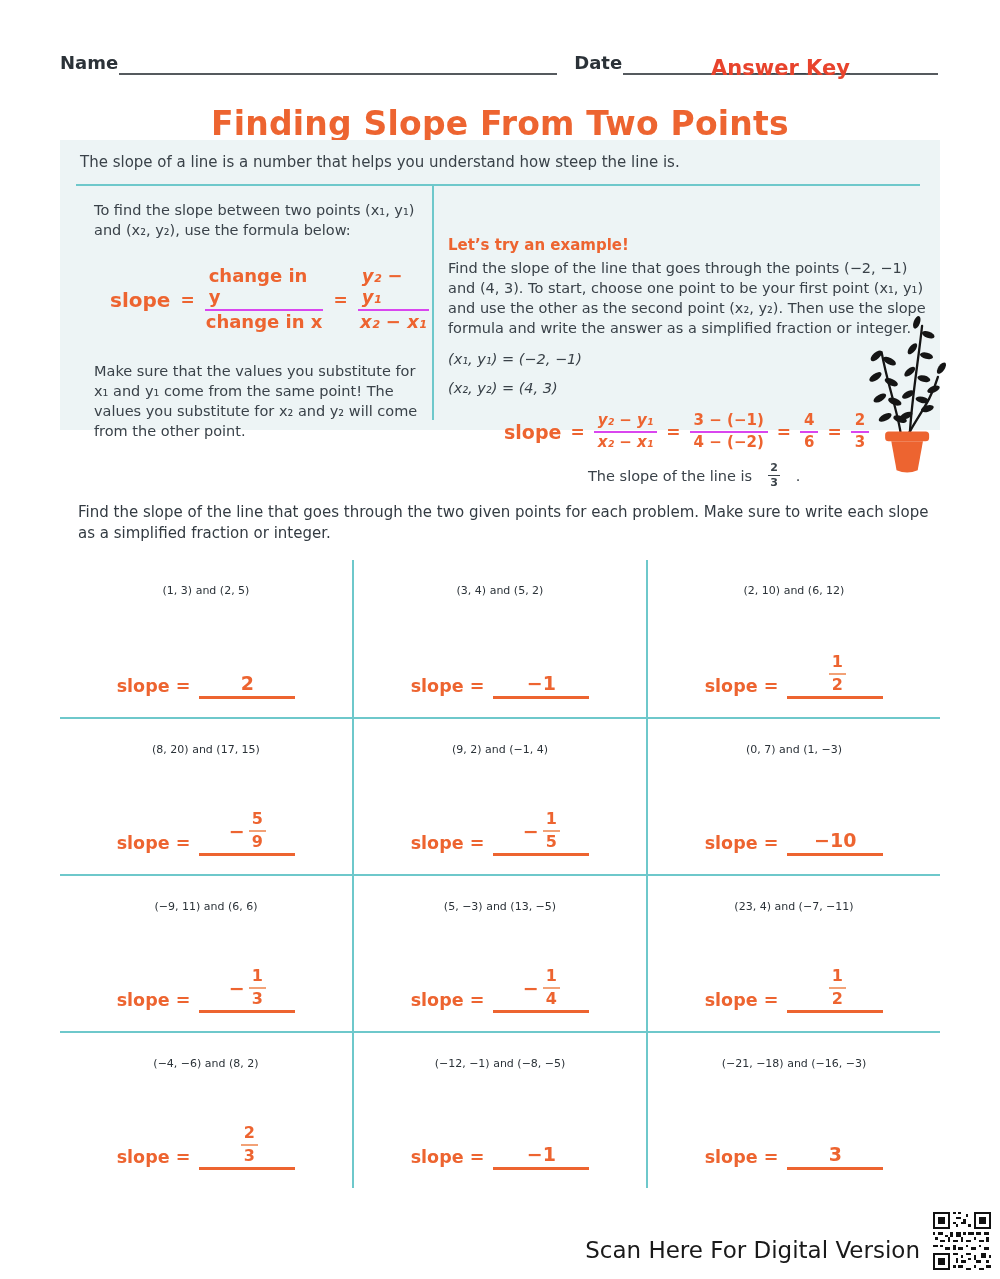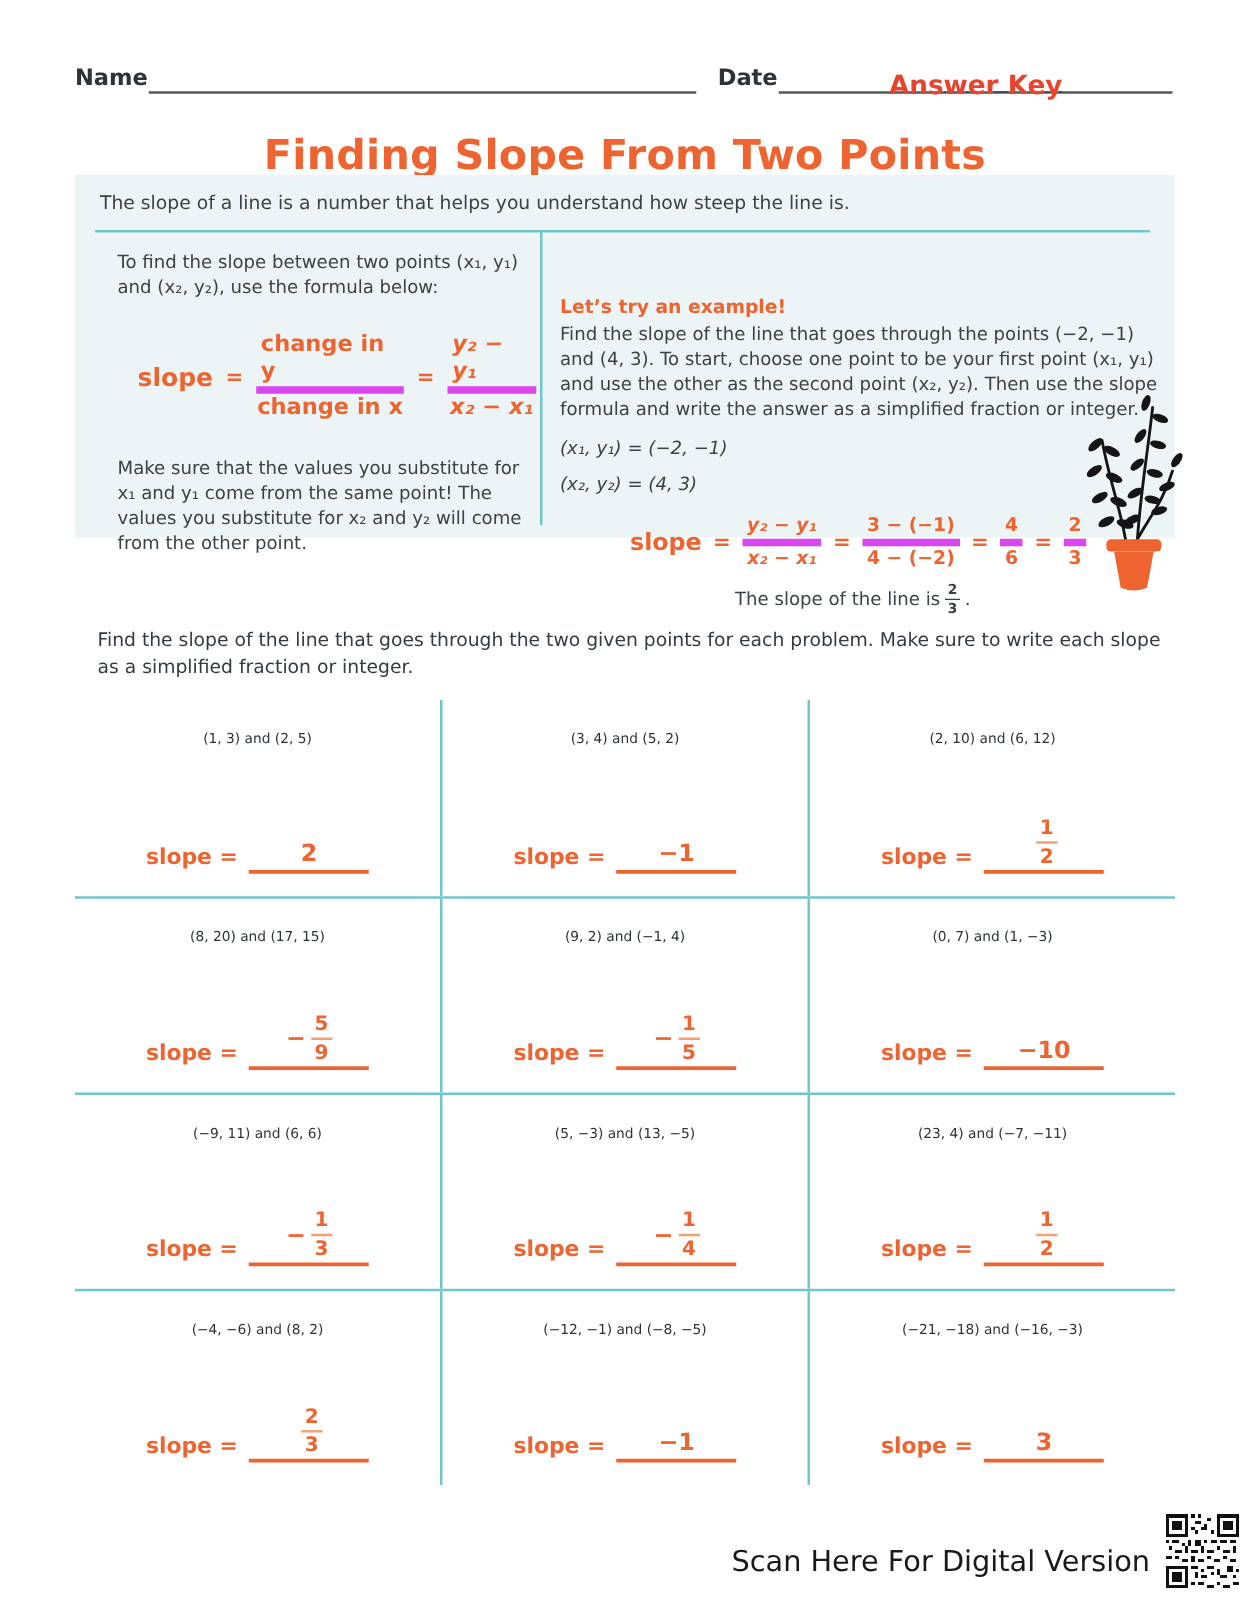--- a/index.html
+++ b/index.html
@@ -26,31 +26,31 @@
   .divider-v{position:absolute;top:44px;bottom:10px;left:372px;width:2px;background:#6EC8CB;}
   .col-left{position:absolute;top:60px;left:34px;width:335px;}
   .col-right{position:absolute;top:60px;left:388px;width:478px;margin-top:36px;}
   .para{font-size:14.5px;line-height:1.38;color:#3a4249;}
   .note{margin-top:28px;}
 
   .formula{display:flex;align-items:center;gap:10px;margin-top:26px;margin-left:16px;color:#ED6430;font-weight:bold;}
   .f-slope{font-size:20px;}
   .f-eq{font-size:17px;}
   .frac{display:inline-flex;flex-direction:column;align-items:center;line-height:1.15;}
-  .frac .fnum{border-bottom:6px solid #d946ef;padding:0 4px 2px;}
+  .frac .fnum{border-bottom:2px solid #d946ef;padding:0 4px 2px;}
   .frac .fden{padding-top:1px;}
   .frac.big{font-size:18px;}
   .frac.vars{font-style:italic;}
 
   .ex-heading{font-size:15px;font-weight:bold;color:#ED6430;margin-bottom:4px;}
   .ex-point{font-size:14.5px;color:#3a4249;margin-top:13px;font-style:italic;}
   .calc{display:flex;align-items:center;gap:9px;margin-top:16px;margin-left:56px;color:#ED6430;font-weight:bold;}
   .calc .c-slope{font-size:19px;}
   .frac.calcf{font-size:15px;}
-  .conclusion{margin-top:10px;margin-left:140px;font-size:14.5px;color:#3a4249;display:flex;align-items:center;gap:4px;}
+  .conclusion{margin-top:10px;margin-left:140px;font-size:14.5px;color:#3a4249;display:flex;align-items:center;gap:16px;}
   .frac.tiny{font-size:11px;font-weight:bold;}
   .frac.tiny .fnum{border-bottom:1.5px solid #3a4249;padding:0 2px 1px;}
 
   .plant{position:absolute;top:295px;right:48px;width:88px;height:192px;}
 
   
   .instructions{position:absolute;top:502px;left:78px;width:852px;font-size:15px;line-height:1.4;color:#333b42;}
 
   
   .grid{position:absolute;top:560px;left:60px;width:880px;}

